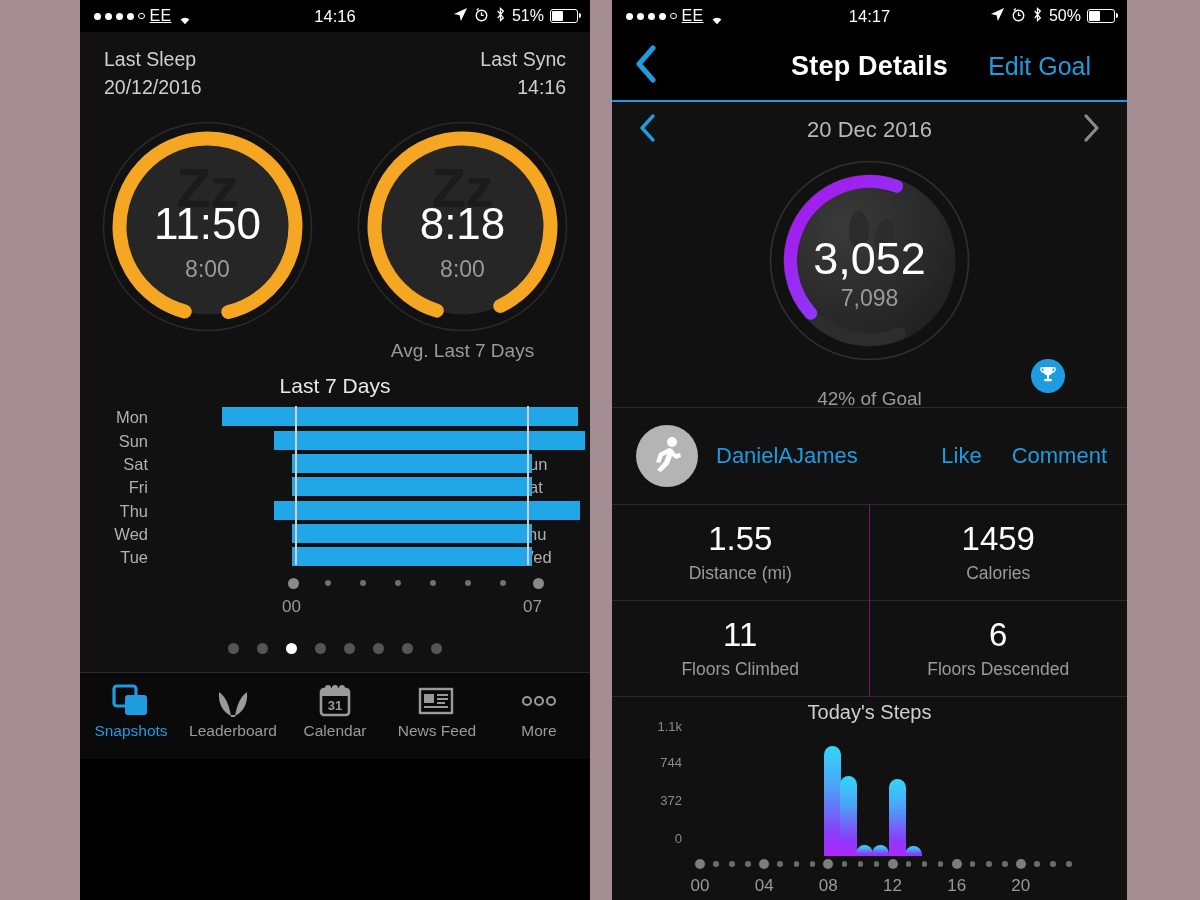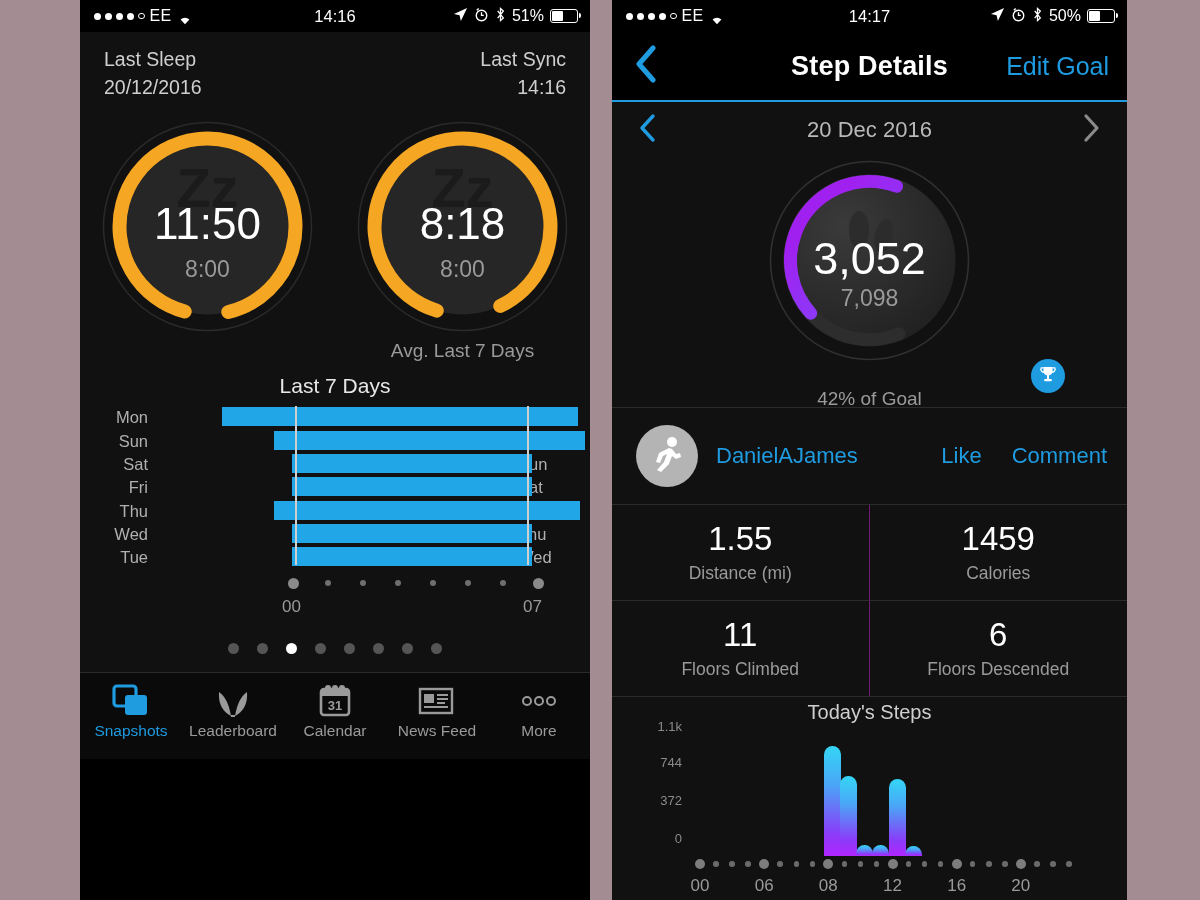--- a/index.html
+++ b/index.html
@@ -21,42 +21,42 @@
   
   .statusbar{
     height:32px;width:100%;background:#000;color:#fff;
     display:flex;align-items:center;position:relative;
     font-size:16.5px;
   }
   .sb-left{position:absolute;left:14px;display:flex;align-items:center;gap:5px;}
   .dots{display:flex;align-items:center;gap:4px;}
   .dots i{width:7px;height:7px;border-radius:50%;background:#fff;display:block;}
   .dots i.hollow{background:transparent;border:1.2px solid #fff;width:4.6px;height:4.6px;}
-  .carrier{font-size:16px;letter-spacing:.3px;}
+  .carrier{font-size:16px;letter-spacing:.3px;text-decoration:underline;}
   .wifi{display:inline-block;width:16px;height:12px;position:relative;}
   .sb-center{position:absolute;left:0;right:0;text-align:center;font-size:16.5px;}
   .sb-right{position:absolute;right:12px;display:flex;align-items:center;gap:6px;font-size:16px;}
   .battery{
     width:26px;height:12.5px;border:1.4px solid #fff;border-radius:3px;position:relative;
     display:inline-block;
   }
   .battery::after{content:"";position:absolute;right:-4px;top:3.5px;width:2px;height:5px;background:#fff;border-radius:0 2px 2px 0;}
   .battery span{position:absolute;left:1.3px;top:1.3px;bottom:1.3px;background:#fff;border-radius:1px;display:block;}
 
   
   .navbar{
     height:68px;background:#000;color:#fff;position:relative;
     display:flex;align-items:center;border-bottom:2px solid #1f9be0;
   }
   .nav-title{
     position:absolute;left:0;right:0;text-align:center;
     font-size:27px;font-weight:bold;letter-spacing:.2px;
   }
   .nav-left{position:absolute;left:22px;display:flex;align-items:center;}
-  .nav-right{position:absolute;right:18px;display:flex;align-items:center;}
+  .nav-right{position:absolute;right:36px;display:flex;align-items:center;}
   .grid-icon{display:grid;grid-template-columns:14px 14px;grid-template-rows:14px 14px;gap:6px;}
   .grid-icon i{background:#1f9be0;display:block;}
   .edit-goal{color:#1f9be0;font-size:25px;}
 
   
   .body-dark{background:#111112;width:100%;}
   .meta-row{
     display:flex;justify-content:space-between;
     padding:14px 24px 0 24px;color:#cfcfcf;font-size:19.5px;line-height:1.42;
   }
@@ -540,20 +540,20 @@
         <i style="width: 5.5px; height: 5.5px; left: 357.958px; top: 5.25px; background: rgb(106, 106, 106);"></i>
         <i style="width: 5.5px; height: 5.5px; left: 374px; top: 5.25px; background: rgb(106, 106, 106);"></i>
         <i style="width: 5.5px; height: 5.5px; left: 390.042px; top: 5.25px; background: rgb(106, 106, 106);"></i>
         <i style="width: 10px; height: 10px; left: 403.833px; top: 3px;"></i>
         <i style="width: 5.5px; height: 5.5px; left: 422.125px; top: 5.25px; background: rgb(106, 106, 106);"></i>
         <i style="width: 5.5px; height: 5.5px; left: 438.167px; top: 5.25px; background: rgb(106, 106, 106);"></i>
         <i style="width: 5.5px; height: 5.5px; left: 454.208px; top: 5.25px; background: rgb(106, 106, 106);"></i>
       </div>
     <div class="sclabels" id="steps-x-labels">
         <span style="left: 88px;">00</span>
-        <span style="left: 152.167px;">06</span>
+        <span style="left: 152.167px;">04</span>
         <span style="left: 216.333px;">08</span>
         <span style="left: 280.5px;">12</span>
         <span style="left: 344.667px;">16</span>
         <span style="left: 408.833px;">20</span>
       </div>
   </div>
 </div>
 
 </body></html>

